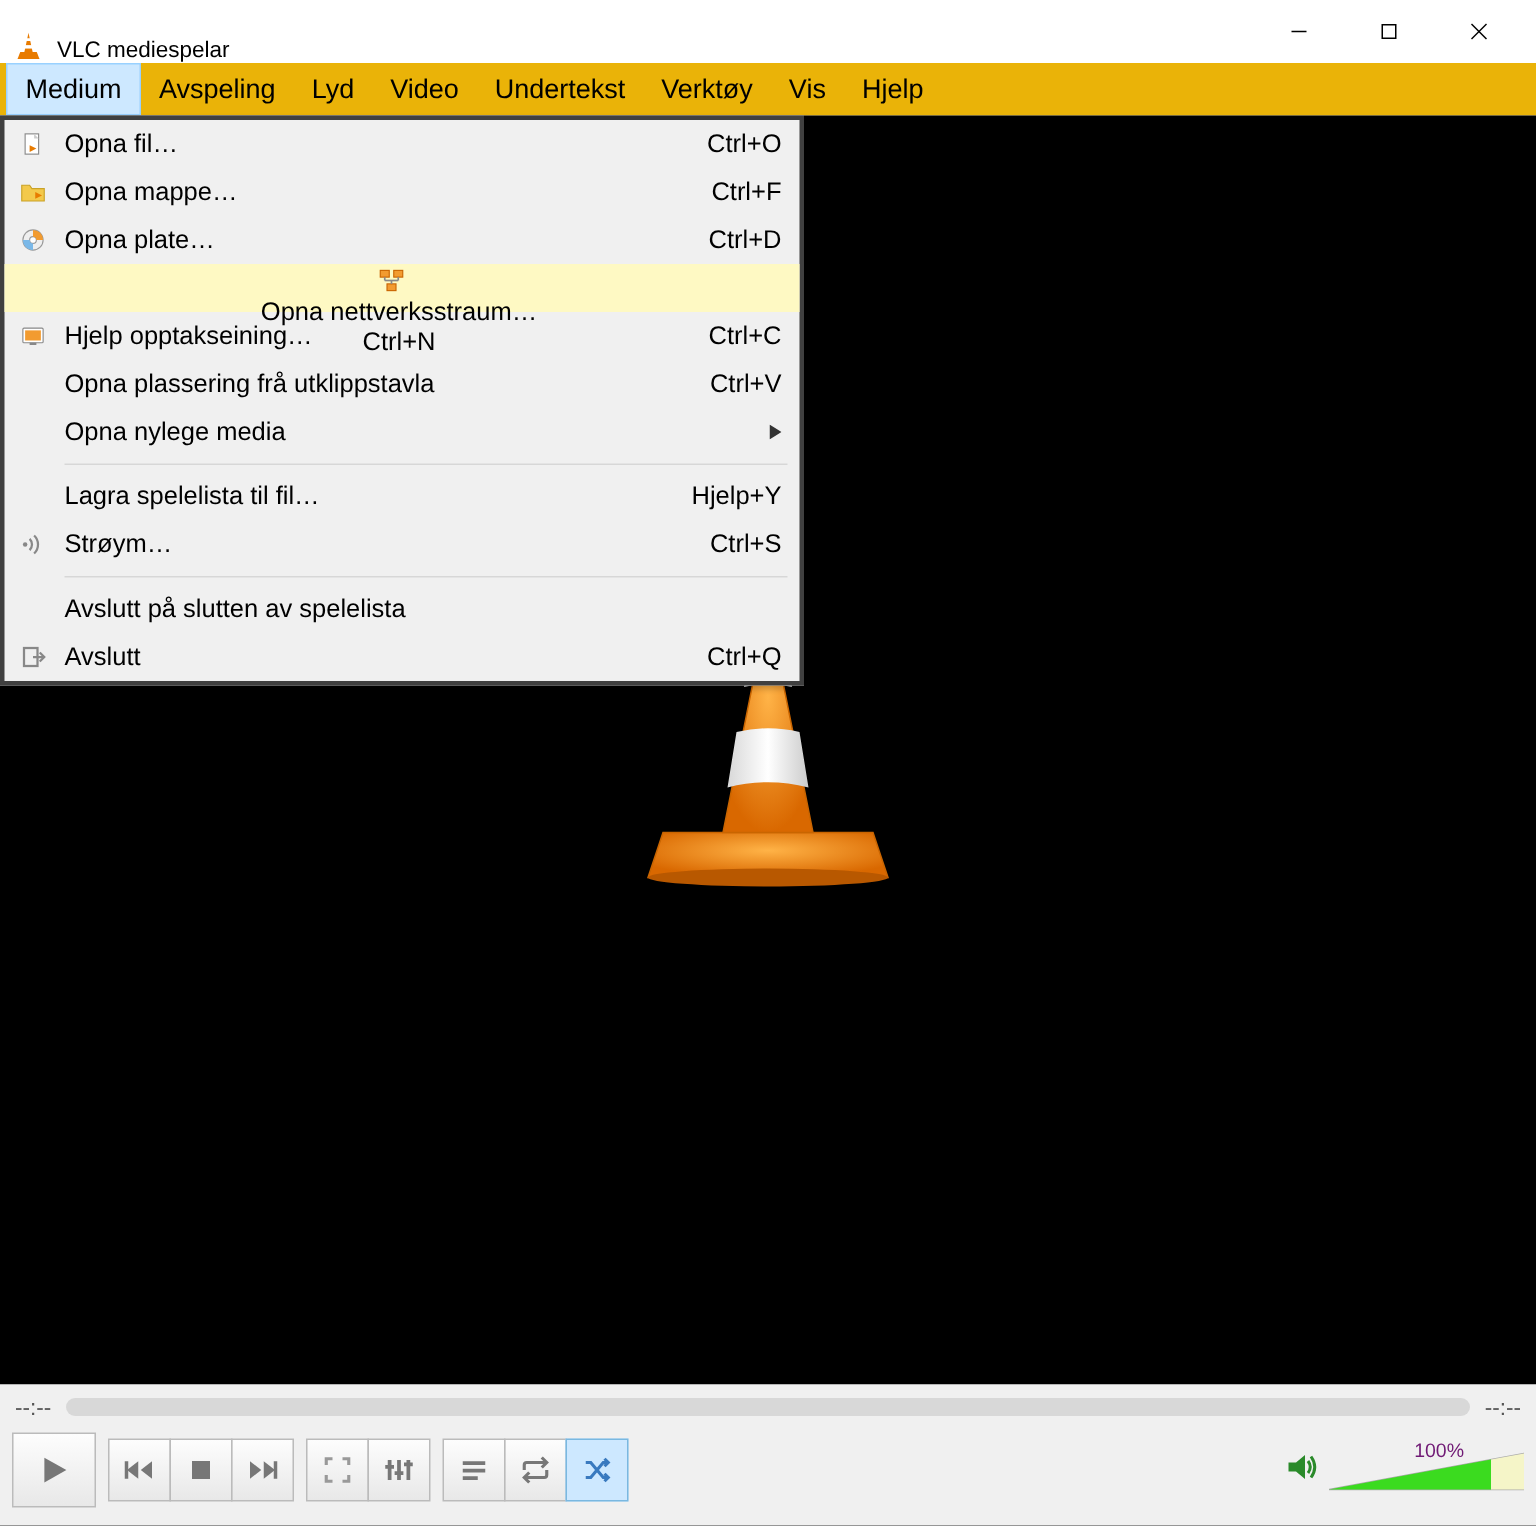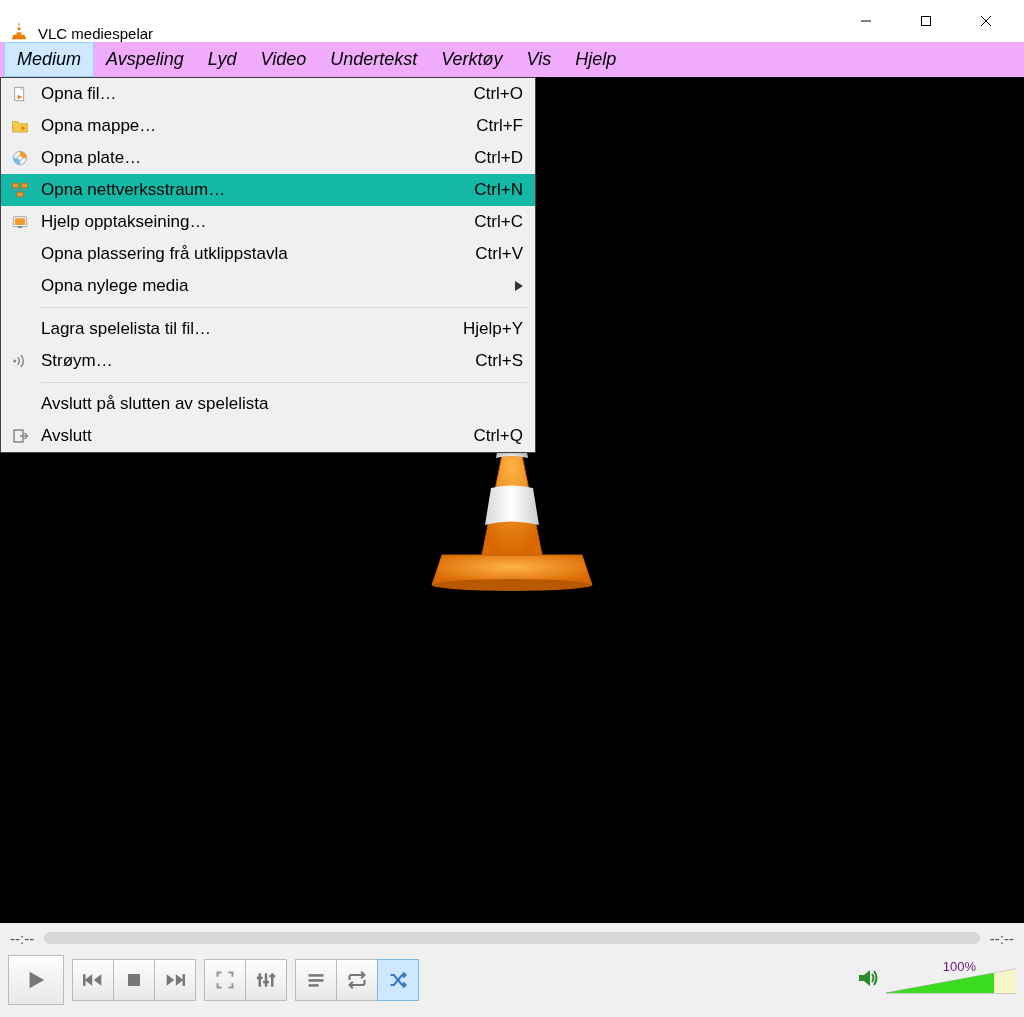--- a/index.html
+++ b/index.html
@@ -6,38 +6,38 @@
   body { width: 1024px; height: 1017px; background: #f0f0f0; overflow: hidden; position: relative; }
 
   
   .titlebar { height: 42px; background: #fff; display: flex; align-items: flex-end; padding: 0 8px; }
   .titlebar .app-icon { width: 22px; height: 22px; margin-right: 8px; }
   .titlebar .title { font-size: 15px; color: #000; flex: 1; }
   .win-controls { display: flex; }
   .win-btn { width: 60px; height: 42px; display: flex; align-items: center; justify-content: center; color: #000; }
 
   
-  .menubar { height: 35px; background: #f0abfc; display: flex; align-items: stretch; padding: 0 4px; border-bottom: 0; font-style: italic; }
+  .menubar { height: 35px; background: #eab308; display: flex; align-items: stretch; padding: 0 4px; border-bottom: 0; }
   .menu-item { padding: 0 12px; display: flex; align-items: center; font-size: 18px; color: #000; cursor: default; }
   .menu-item.active { background: #cde8ff; border: 1px solid #99d1ff; }
 
   
   .video-area { position: absolute; top: 77px; left: 0; right: 0; bottom: 94px; background: #000; display: flex; align-items: center; justify-content: center; }
 
   
   .vlc-cone { width: 170px; height: 200px; position: relative; }
 
   
-  .dropdown { position: absolute; top: 77px; left: 0; width: 536px; background: #f0f0f0; border: 1px solid #404040; box-shadow: 2px 2px 4px rgba(0,0,0,0.2); z-index: 10; }
+  .dropdown { position: absolute; top: 77px; left: 0; width: 536px; background: #f0f0f0; border: 3px solid #404040; box-shadow: 2px 2px 4px rgba(0,0,0,0.2); z-index: 10; }
   .dd-item { display: flex; align-items: center; height: 32px; padding: 0 12px 0 8px; font-size: 17px; color: #000; position: relative; }
   .dd-item .dd-icon { width: 22px; height: 22px; margin-right: 10px; display: flex; align-items: center; justify-content: center; flex-shrink: 0; }
   .dd-item .dd-label { flex: 1; }
   .dd-item .dd-shortcut { color: #000; }
   .dd-item .dd-arrow { margin-left: auto; }
-  .dd-item.highlighted { background: #14b8a6; }
+  .dd-item.highlighted { background: #fef9c3; flex-direction: column; }
   .dd-sep { height: 1px; background: #d7d7d7; margin: 5px 8px 5px 40px; }
 
   
   .bottom { position: absolute; left: 0; right: 0; bottom: 0; height: 94px; background: #f0f0f0; }
   .seek-row { height: 30px; display: flex; align-items: center; padding: 0 10px; gap: 10px; }
   .time { font-size: 15px; color: #555; }
   .seek { flex: 1; height: 12px; background: #d8d8d8; border-radius: 6px; }
   .controls-row { height: 54px; display: flex; align-items: center; padding: 0 8px; gap: 8px; }
   .ctrl-btn { width: 42px; height: 42px; border: 1px solid #bbb; background: linear-gradient(#fdfdfd,#e8e8e8); display: flex; align-items: center; justify-content: center; color: #555; }
   .ctrl-btn.big { width: 56px; height: 50px; }

